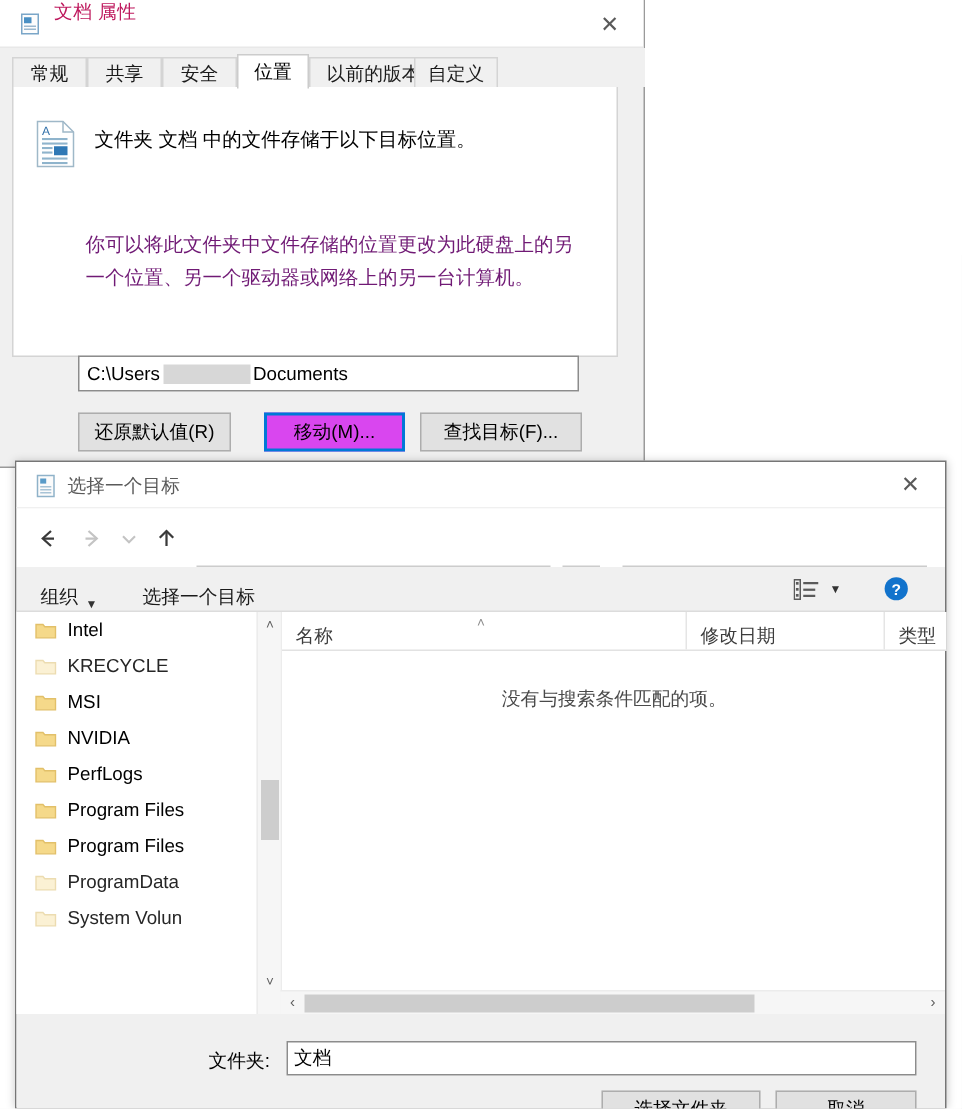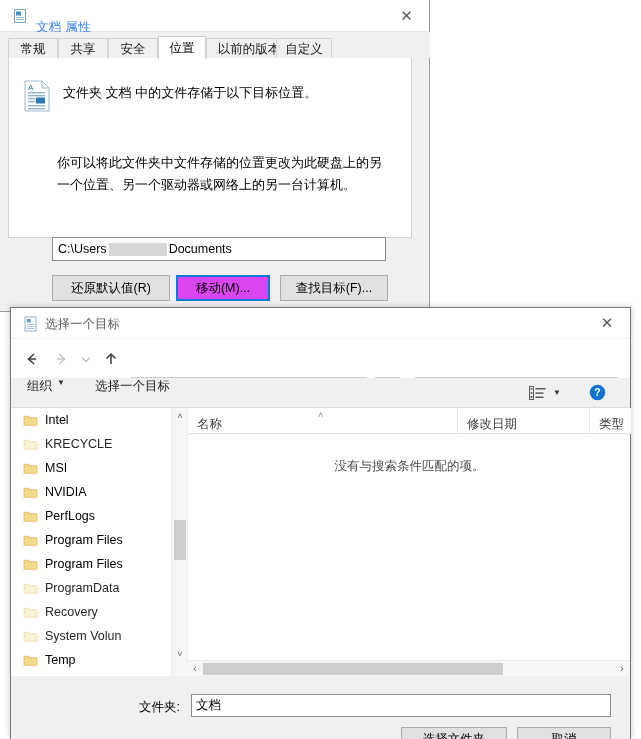--- a/index.html
+++ b/index.html
@@ -21,22 +21,22 @@
     border-top: none; border-left: none;
   }
   .props-titlebar {
     position: relative; height: 32px; background: #ffffff;
     border-bottom: 1px solid #e8e8e8;
   }
   .props-title-icon {
     position: absolute; left: 12px; top: 8px; width: 16px; height: 16px;
   }
   .props-title-text {
-    position: absolute; left: 36px; top: 19px;
-    font-size: 12.5px; color: #3b82f6; letter-spacing: .3px;
+    position: absolute; left: 36px; top: 0;
+    font-size: 12.5px; color: #be185d; letter-spacing: .3px;
   }
   .props-close {
     position: absolute; right: 0px; top: 0px; width: 45px; height: 31px;
     display: flex; align-items: center; justify-content: center;
     color: #5a5a5a;
   }
 
   .tabstrip {
     position: absolute; left: 0; top: 32px; width: 430px; height: 26px;
     background: #f0f0f0;
@@ -62,21 +62,21 @@
     border: 1px solid #d4d4d4;
     border-top: none;
   }
   .doc-icon { position: absolute; left: 14px; top: 22px; width: 28px; height: 32px; }
   .props-line1 {
     position: absolute; left: 54px; top: 26px;
     font-size: 13px; color: #000000;
   }
   .props-para {
     position: absolute; left: 48px; top: 94px; width: 336px;
-    font-size: 13px; color: #000000; line-height: 22px;
+    font-size: 13px; color: #701a75; line-height: 22px;
   }
 
   .path-field {
     position: absolute; left: 52px; top: 237px;
     width: 334px; height: 24px;
     background: #ffffff; border: 1px solid #8c8c8c;
     font-size: 12.5px; color: #000;
     display: flex; align-items: center; padding-left: 5px;
     white-space: nowrap;
   }
@@ -156,21 +156,21 @@
     display: flex; align-items: center;
   }
   .search-ph { font-size: 12.5px; color: #767676; margin-left: 6px; }
 
   .cmdbar {
     position: absolute; left: 0; top: 70px; width: 619px; height: 30px;
     background: #f0f0f0; border-bottom: 1px solid #dcdcdc;
   }
   .cmd-item {
     position: absolute; top: 0; height: 29px;
-    display: flex; align-items: flex-start; gap: 5px;
+    display: flex; align-items: flex-end; gap: 5px;
     font-size: 12.5px; color: #1a1a1a; padding: 0 6px;
   }
   .cmd-right {
     position: absolute; top: 0; height: 29px; display: flex; align-items: center;
   }
 
   .panes {
     position: absolute; left: 0; top: 100px; width: 619px; height: 268px;
     background: #ffffff;
   }
@@ -316,21 +316,21 @@
       <div class="props-line1">文件夹 文档 中的文件存储于以下目标位置。</div>
       <div class="props-para">你可以将此文件夹中文件存储的位置更改为此硬盘上的另一个位置、另一个驱动器或网络上的另一台计算机。</div>
     </div>
 
     <div class="path-field">
       <span>C:\Users</span>
         <span class="redact"></span>
         <span>Documents</span>
     </div>
 
-    <div class="props-btn" style="left:52px; width:118px;">
+    <div class="props-btn" style="left:52px; width:102px;">
       <span>还原默认值(R)</span>
     </div>
     <div class="props-btn primary" style="left:176px; width:94px;">
       <span>移动(M)...</span>
     </div>
     <div class="props-btn" style="left:280px; width:108px;">
       <span>查找目标(F)...</span>
     </div>
   </div>
 
@@ -510,37 +510,21 @@
               </svg>
             </span>
           <span>ProgramData</span>
         </div>
         <div class="tree-item dim">
           <span class="fico">
               <svg class="folder-svg" width="15" height="13" viewBox="0 0 16 14">
                 <path d="M1 2.5 h5 l1.3 1.6 H15 v8 H1 z" fill="#fbf1d4" stroke="#ecdcb0"></path>
               </svg>
             </span>
-          <span>Recovery</span>
-        </div>
-        <div class="tree-item dim">
-          <span class="fico">
-              <svg class="folder-svg" width="15" height="13" viewBox="0 0 16 14">
-                <path d="M1 2.5 h5 l1.3 1.6 H15 v8 H1 z" fill="#fbf1d4" stroke="#ecdcb0"></path>
-              </svg>
-            </span>
           <span>System Volun</span>
-        </div>
-        <div class="tree-item">
-          <span class="fico">
-              <svg class="folder-svg" width="15" height="13" viewBox="0 0 16 14">
-                <path d="M1 2.5 h5 l1.3 1.6 H15 v8 H1 z" fill="#f5d98a" stroke="#e2c069"></path>
-              </svg>
-            </span>
-          <span>Temp</span>
         </div>
       </div>
 
       <div class="tree-scroll">
         <span class="arrow" style="top:0;">˄</span>
         <span class="thumb" style="top:112px;"></span>
         <span class="arrow" style="top:238px;">˅</span>
       </div>
 
       <div class="listpane">

